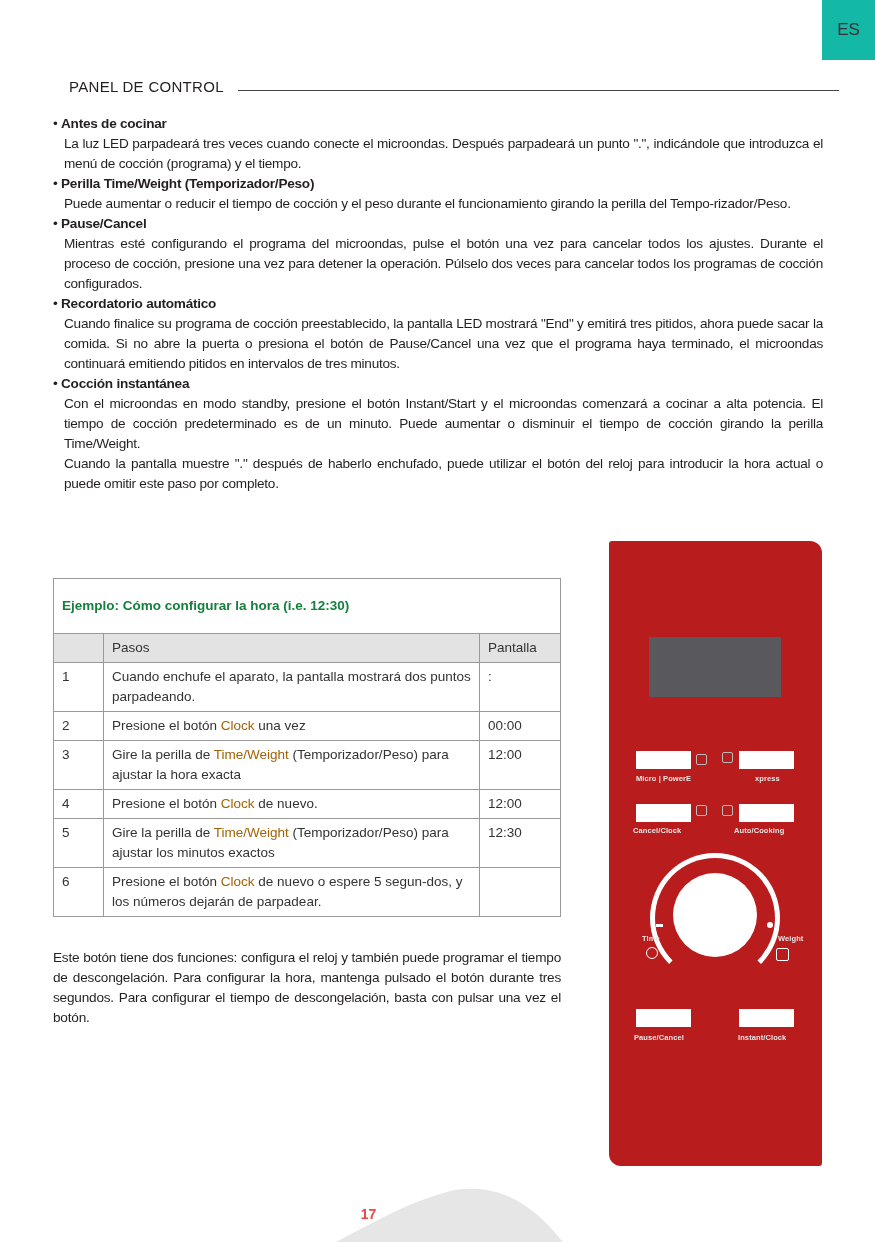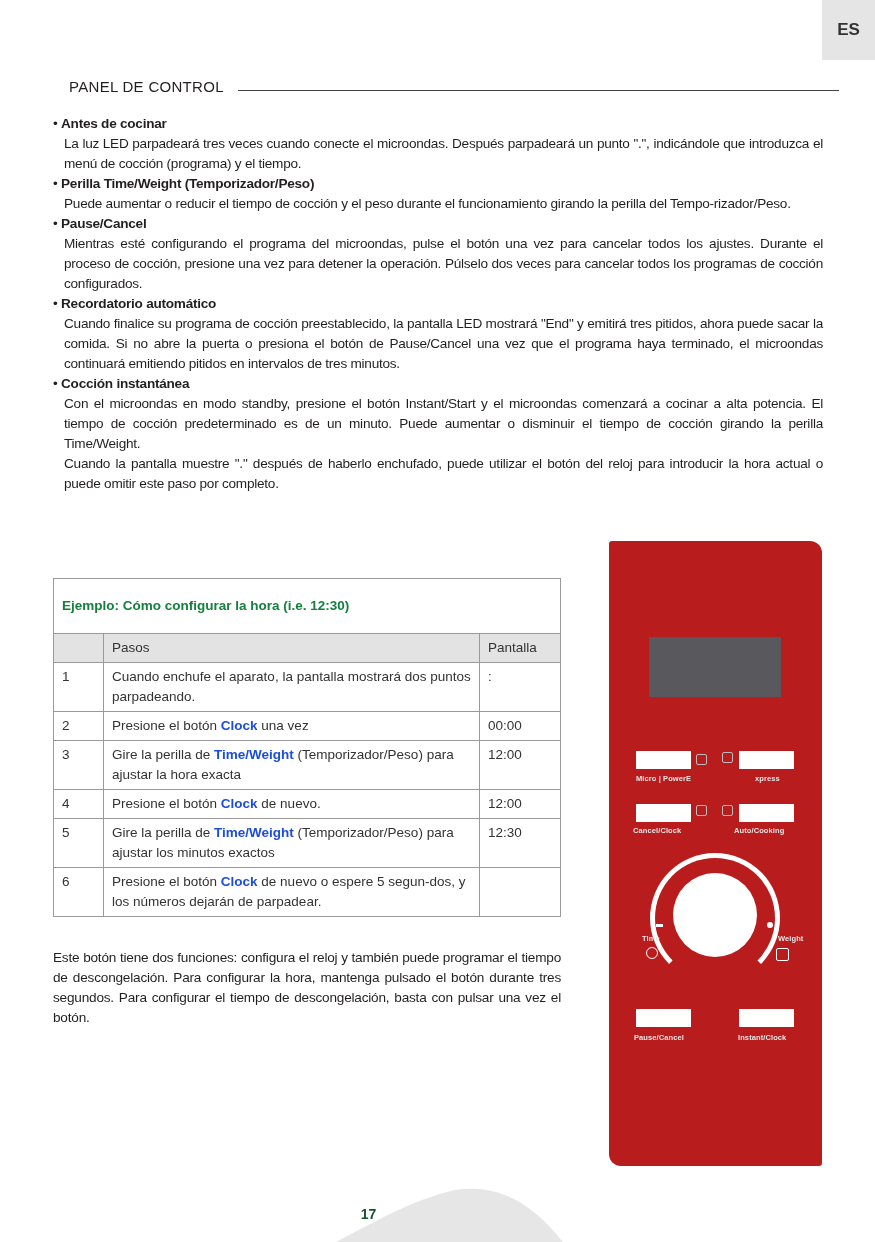--- a/index.html
+++ b/index.html
@@ -1,46 +1,46 @@
 <!DOCTYPE html>
 <html><head>
 <meta charset="utf-8">
 <style>
   html, body { margin:0; padding:0; }
   body { width:875px; height:1242px; position:relative; background:#ffffff; overflow:hidden;
          font-family:"Liberation Sans", sans-serif; color:#231f20; }
-  .lang-tab { position:absolute; left:822px; top:0; width:53px; height:60px; background:#e5e5e5;
-              display:flex; align-items:center; justify-content:center; font-size:17px; font-weight:bold; color:#333; }
+  .lang-tab { position:absolute; left:822px; top:0; width:53px; height:60px; background:#14b8a6;
+              display:flex; align-items:center; justify-content:center; font-size:17px; font-weight:normal; color:#333; }
   .section-head { position:absolute; left:69px; top:78px; width:770px; display:flex; align-items:center; }
   .section-head .title { font-size:15px; letter-spacing:0.3px; color:#231f20; white-space:nowrap; }
   .section-head .rule { flex:1; height:1px; background:#444; margin-left:14px; margin-top:8px; }
   .bullets { position:absolute; left:53px; top:114px; width:770px; font-size:13.6px; line-height:20px;
              font-family:"Liberation Sans", sans-serif; letter-spacing:-0.25px; }
   .bullet .b-title { font-weight:bold; display:block; }
   .bullet .b-title::before { content:"• "; font-weight:normal; }
   .bullet .b-body { display:block; padding-left:11px; text-align:justify; }
   table.clock { position:absolute; left:53px; top:578px; width:508px; border-collapse:collapse;
                 font-size:13.5px; line-height:20px; color:#333; }
   table.clock td, table.clock th { border:1px solid #9a9a9a; padding:4px 8px; vertical-align:top; text-align:left; font-weight:normal; }
   table.clock .cap { font-weight:bold; color:#15803d; padding:17px 8px; }
   table.clock .hdr td { background:#e3e3e3; }
   table.clock .c-num { width:33px; }
   table.clock .c-disp { width:64px; }
-  table.clock b { font-weight:bold; color:#1d4ed8; }
+  table.clock b { font-weight:normal; color:#a16207; }
   .note { position:absolute; left:53px; top:948px; width:508px; font-size:13.6px; line-height:20px; text-align:justify; letter-spacing:-0.2px; }
   .panel { position:absolute; left:609px; top:541px; width:213px; height:625px; background:#b91c1c; border-radius:3px 12px 3px 12px; }
   .display { position:absolute; left:40px; top:96px; width:132px; height:60px; background:#59585c; }
   .btn { position:absolute; background:#ffffff; height:18px; width:55px; }
   .plabel { position:absolute; color:#e6e6e6; font-size:7.5px; font-weight:bold; white-space:nowrap; letter-spacing:0.1px; }
   .picon { position:absolute; width:11px; height:11px; border:1px solid #bbb; border-radius:2px; box-sizing:border-box; }
   .knob-arc { position:absolute; left:41px; top:312px; width:130px; height:130px; border:5px solid #fff; border-radius:50%;
               box-sizing:border-box; border-bottom-color:transparent; }
   .knob { position:absolute; left:64px; top:332px; width:84px; height:84px; background:#fff; border-radius:50%; }
   .pagefoot { position:absolute; left:330px; top:1185px; width:250px; height:100px; }
-  .pagenum { position:absolute; left:0; width:737px; top:1206px; text-align:center; font-size:14px; font-weight:bold; color:#14532d; }
+  .pagenum { position:absolute; left:0; width:737px; top:1206px; text-align:center; font-size:14px; font-weight:bold; color:#ef4444; }
 </style>
 </head>
 <body>
 
 <div class="lang-tab">ES</div>
 
 <div class="section-head">
   <span class="title">PANEL DE CONTROL</span>
   <span class="rule"></span>
 </div>

